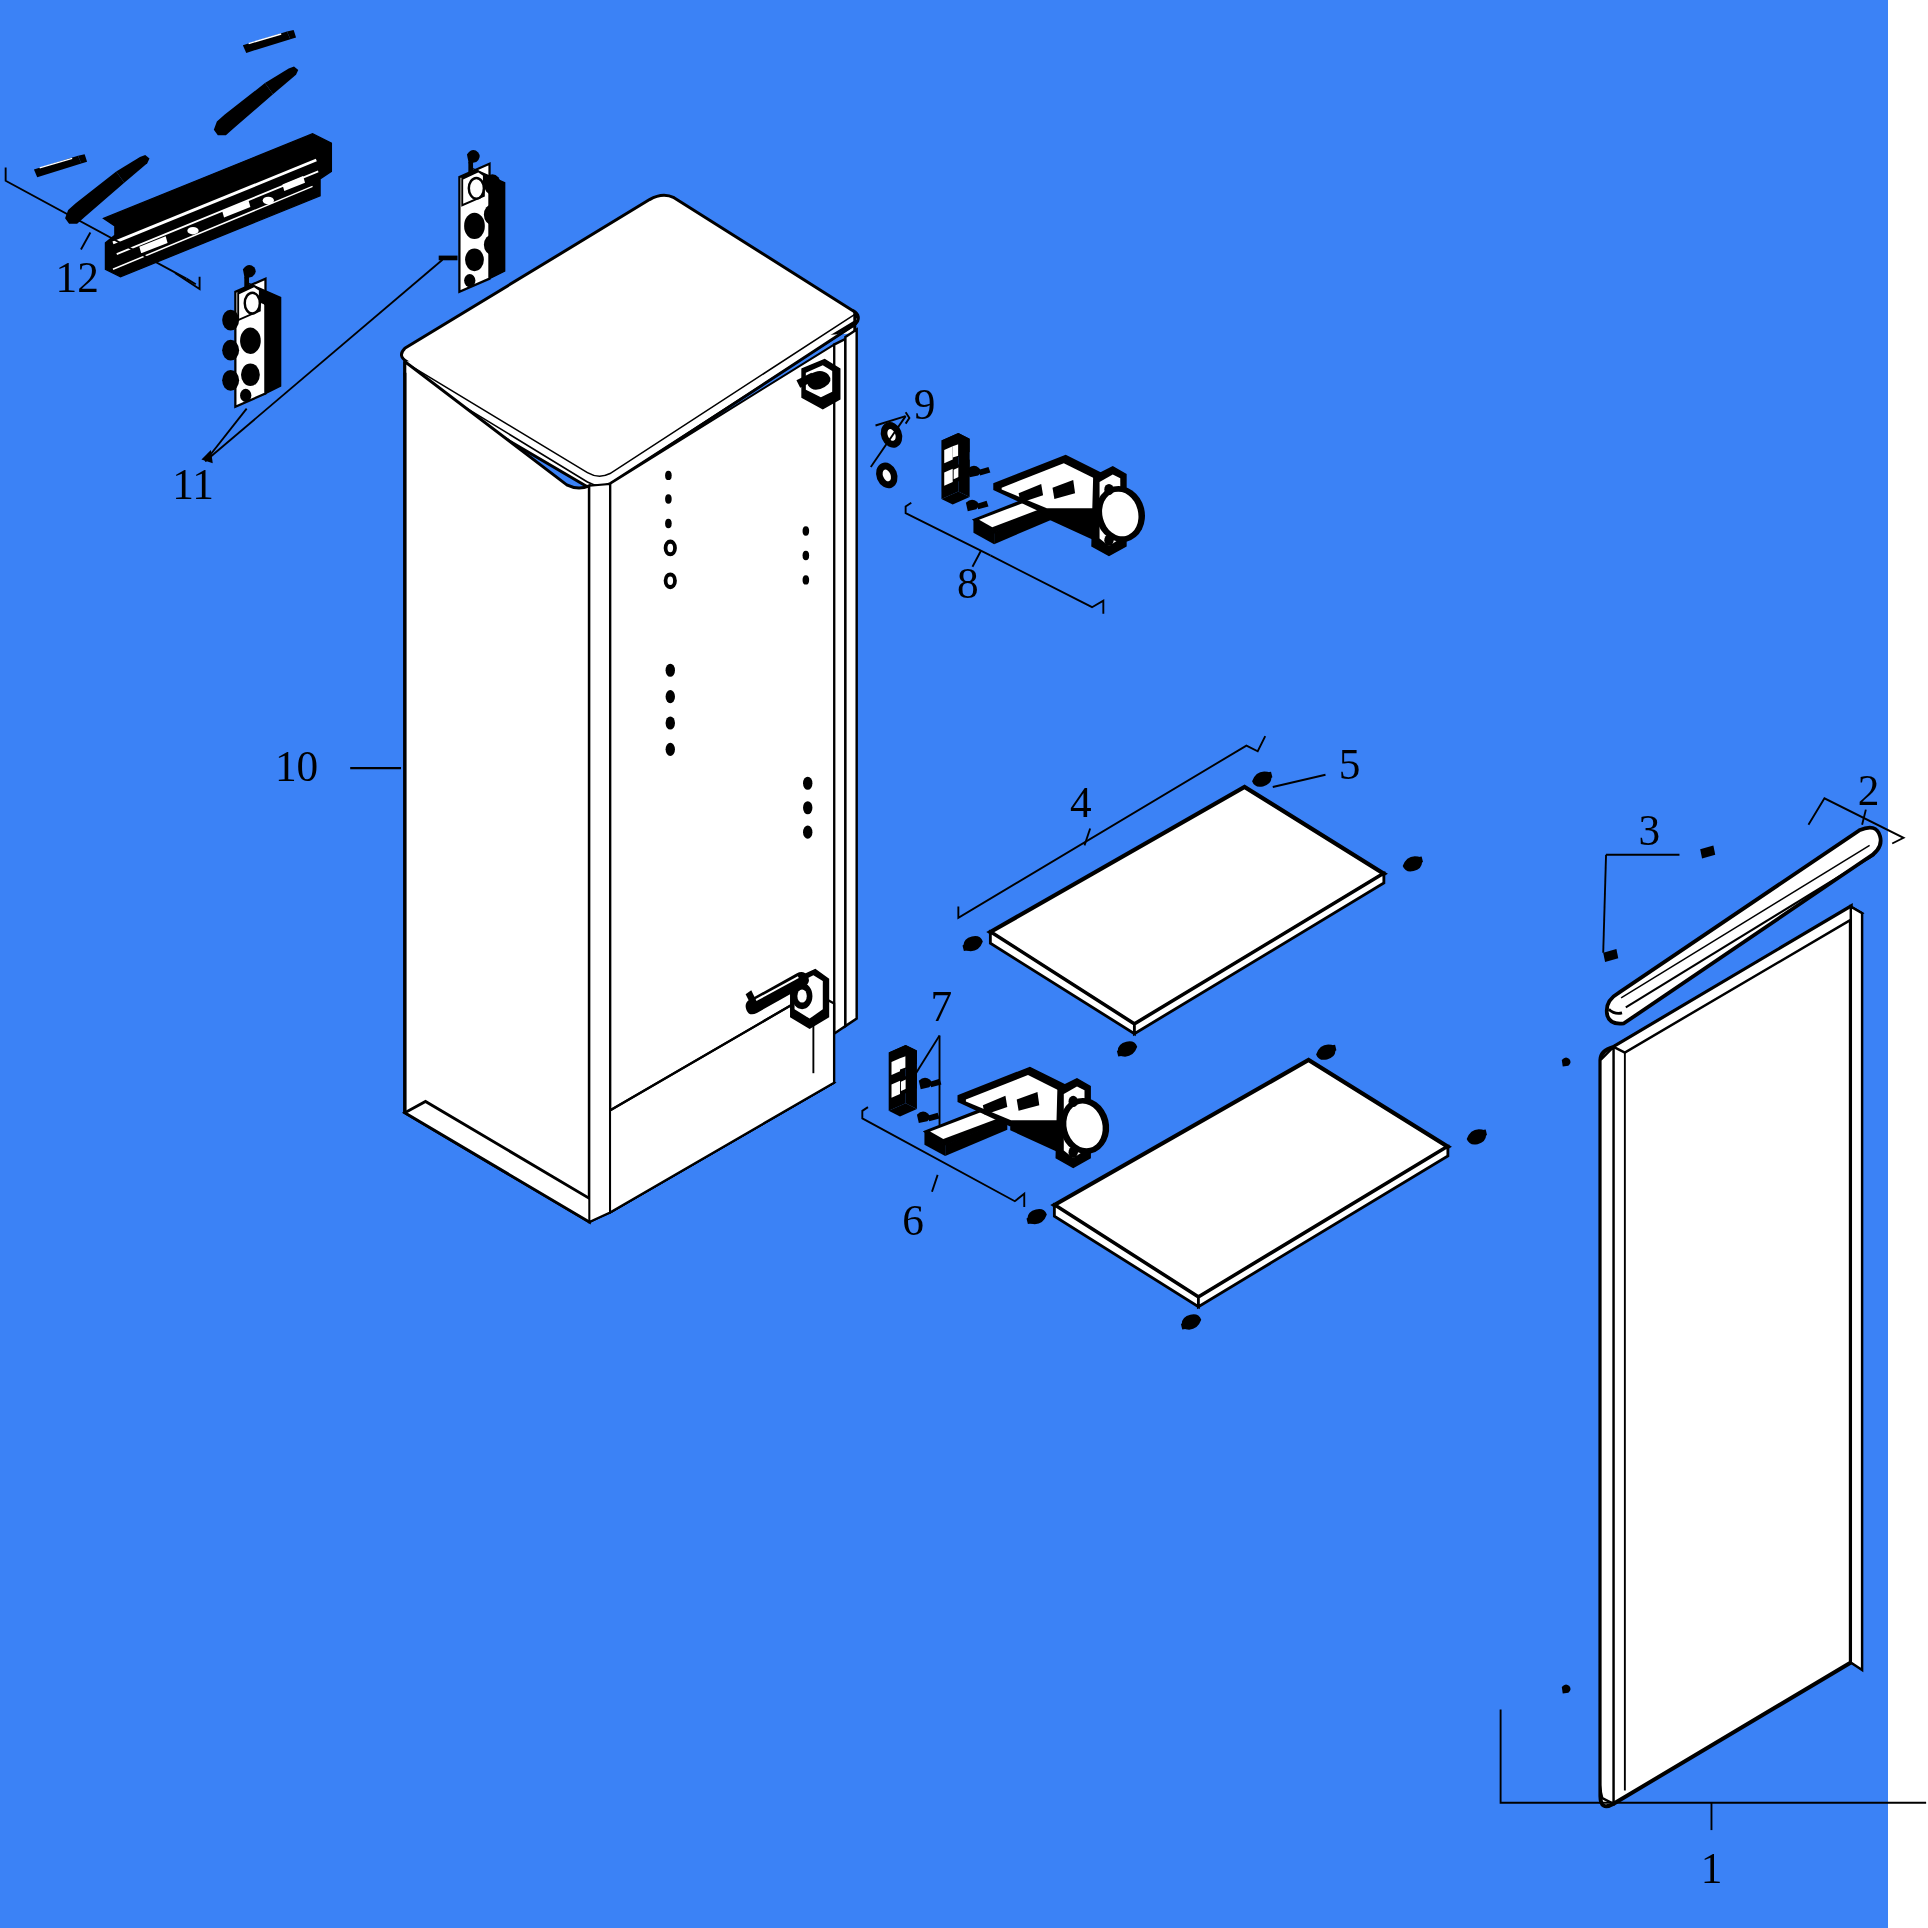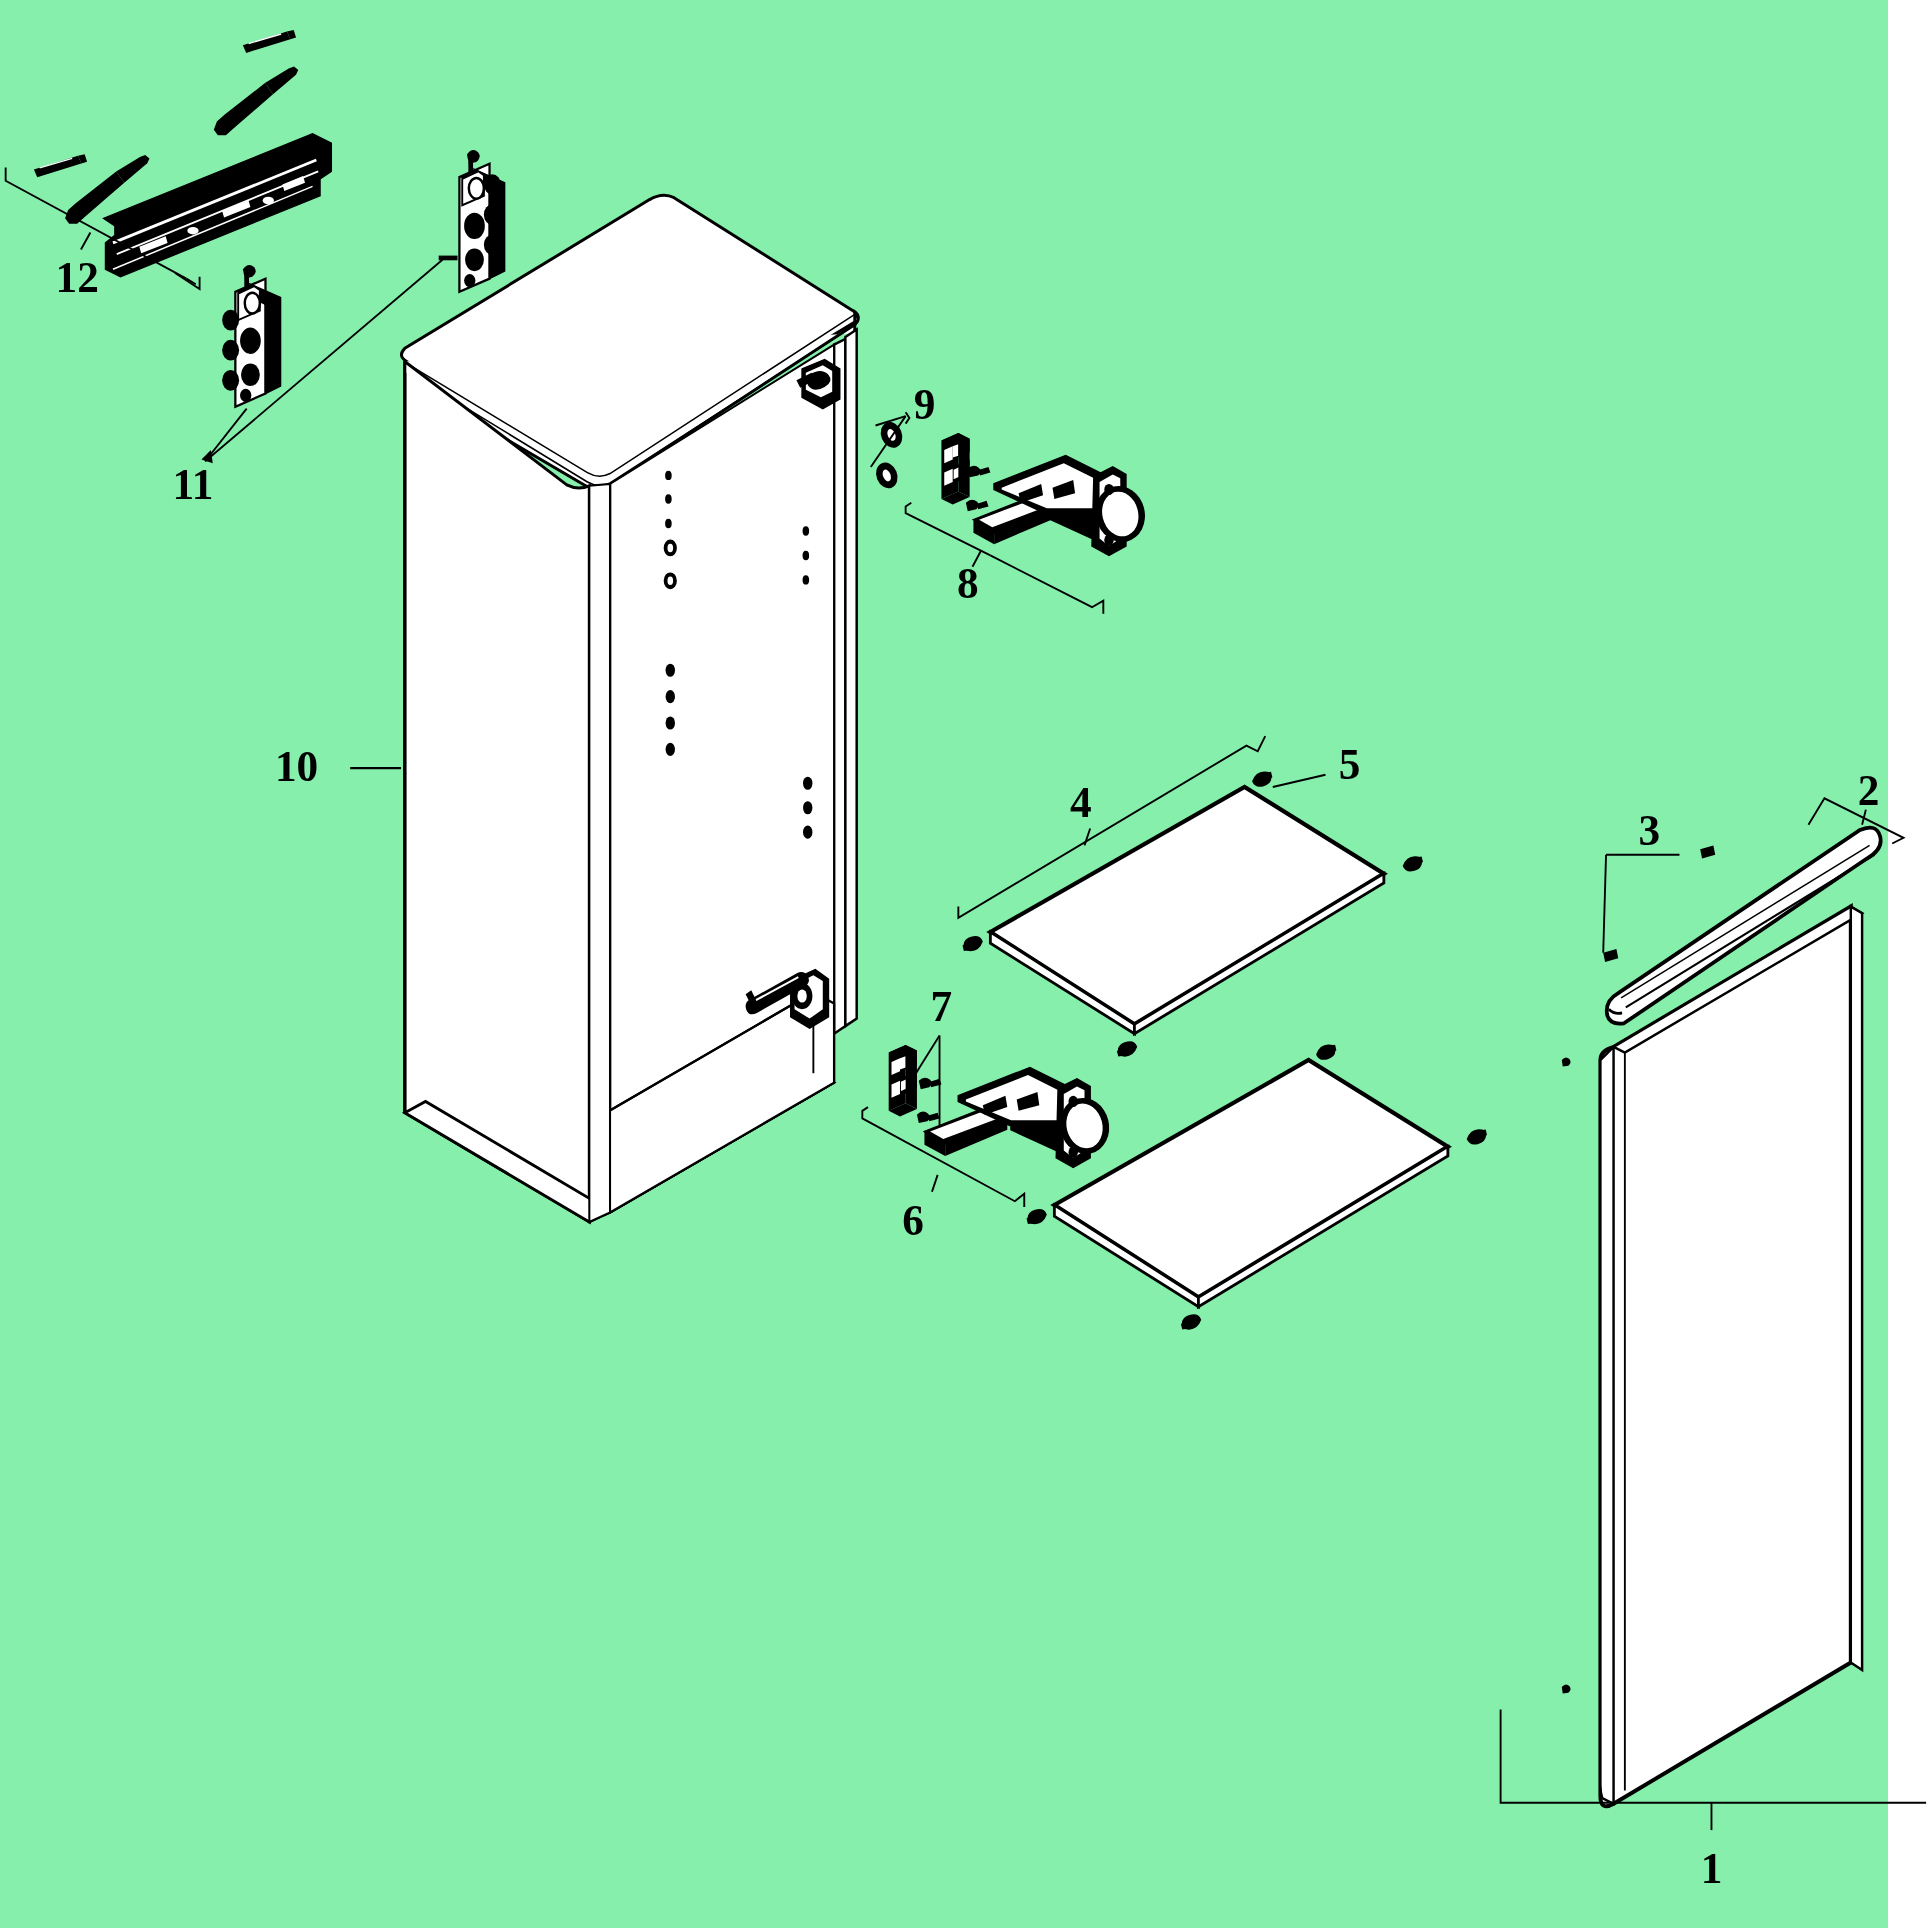--- a/index.html
+++ b/index.html
@@ -1,19 +1,19 @@
 <!DOCTYPE html>
 <html style="font-size:15px"><head>
 <meta charset="utf-8">
 <title>Exploded Assembly Diagram</title>
 <style>
   html,body{margin:0;padding:0;background:#ffffff;}
   body{width:1928px;height:1928px;overflow:hidden;
        font-family:"Liberation Serif", serif;}
-  #stage{position:relative;width:1888px;height:1928px;background:#86efac;font-weight:bold;}
+  #stage{position:relative;width:1888px;height:1928px;background:#3b82f6;}
   #stage svg{position:absolute;top:0;left:0;}
   .callout-num{font-family:"Liberation Serif", serif;font-size:46px;fill:#000000;}
 </style>
 </head>
 <body>
 
 <div id="stage">
 
 <svg width="1928" height="1928" viewBox="0 0 2048 2048" shape-rendering="geometricPrecision">
 

